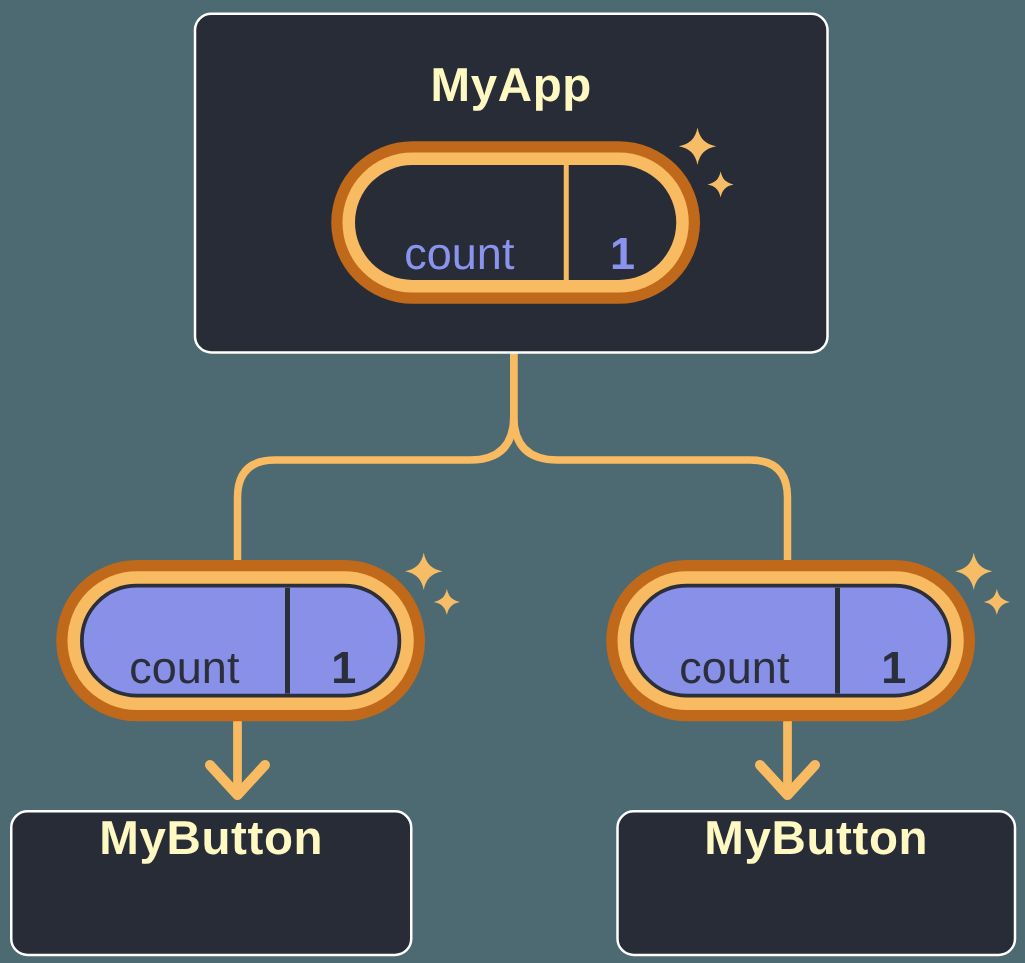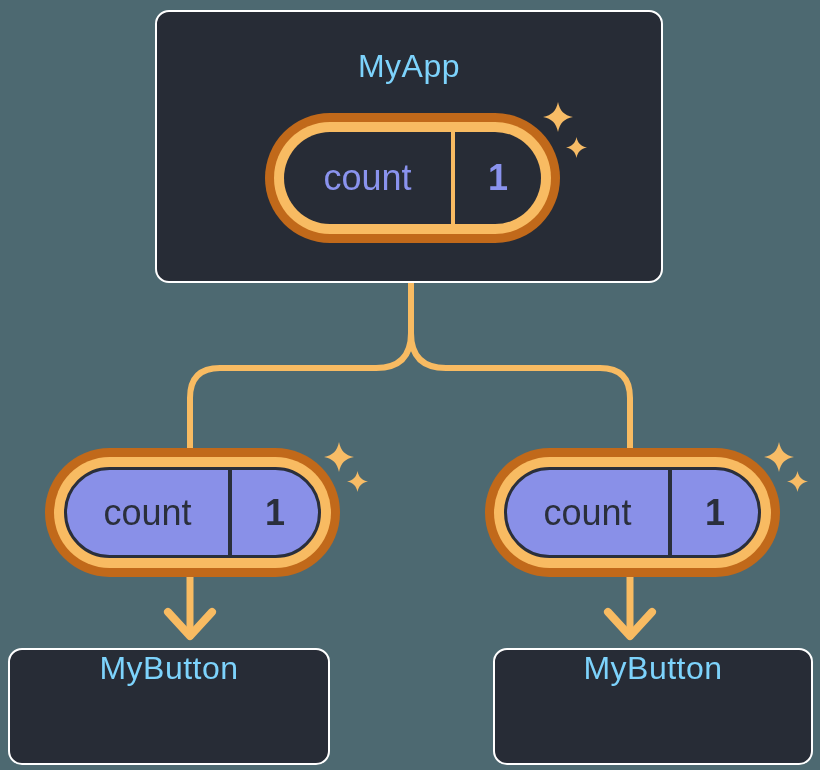--- a/index.html
+++ b/index.html
@@ -65,23 +65,23 @@
     width: 322px;
     height: 117px;
   }
   .card-child-1 {
     left: 493px;
     top: 648px;
     width: 320px;
     height: 117px;
   }
   .card-title {
-    color: #7dd3fc;
-    font-size: 32px;
-    font-weight: 400;
+    color: #fef9c3;
+    font-size: 38px;
+    font-weight: 700;
     letter-spacing: 0.5px;
   }
   .card-parent .card-title {
     position: absolute;
     left: 0;
     top: 36px;
     width: 100%;
     text-align: center;
   }
   .pill {
@@ -98,21 +98,21 @@
     background: #F8BB62;
     border-radius: 999px;
     padding: 10px;
   }
   .pill-inner {
     width: 100%;
     height: 100%;
     box-sizing: border-box;
     border-radius: 999px;
     display: flex;
-    align-items: center;
+    align-items: flex-end;
     overflow: hidden;
   }
   .pill-parent {
     left: 265px;
     top: 113px;
     width: 295px;
     height: 130px;
   }
   .pill-parent .pill-inner {
     background: #272C36;

